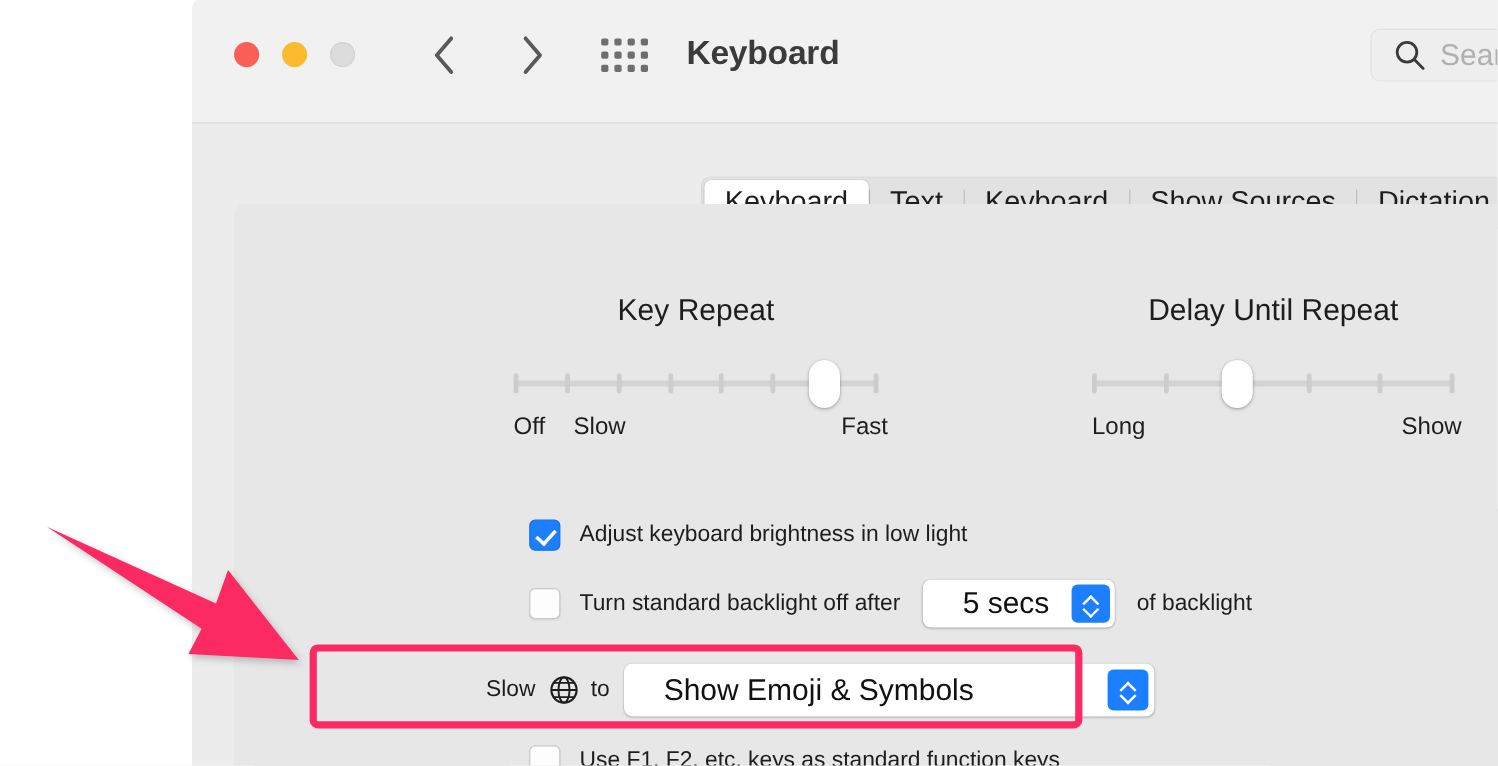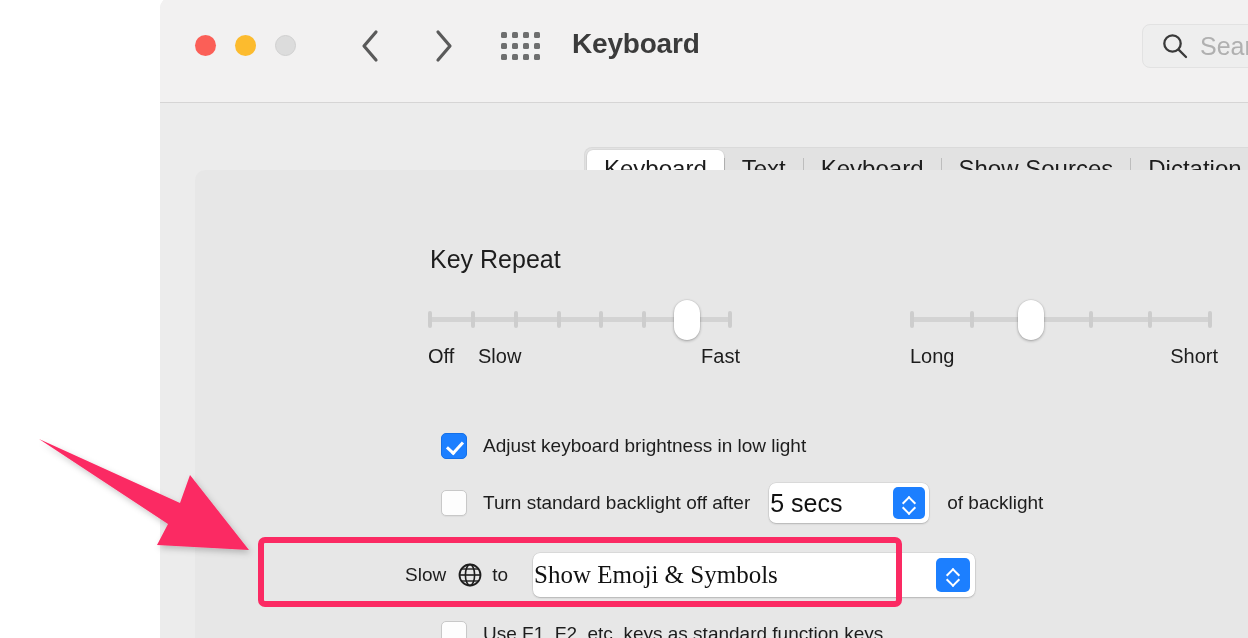--- a/index.html
+++ b/index.html
@@ -193,21 +193,21 @@
     background: #e7e7e7;
     border-radius: 10px;
   }
 
   
   .slider-group { position: absolute; }
   .slider-title {
     position: absolute;
     top: 0;
     width: 100%;
-    text-align: left;
+    text-align: center;
     font-size: 25px;
     color: #1d1d1d;
     white-space: nowrap;
   }
   .slider-track-wrap {
     position: absolute;
     top: 55px;
     left: 0;
     width: 100%;
     height: 40px;
@@ -302,21 +302,21 @@
     background: #ffffff;
     border-radius: 7px;
     height: 40px;
     box-shadow: 0 1px 2px rgba(0,0,0,0.18), 0 0 0 0.5px rgba(0,0,0,0.10);
     position: relative;
     box-sizing: border-box;
   }
   .popup .pv {
     font-size: 25px;
     color: #111111;
-    padding-left: 1px;
+    padding-left: 33px;
     padding-right: 10px;
     white-space: nowrap;
   }
   .stepper {
     position: absolute;
     right: 4px;
     top: 4px;
     width: 32px;
     height: 32px;
     background: #1c7fff;
@@ -454,33 +454,34 @@
           <div class="thumb" style="left:85.714%"></div>
         </div>
         <div class="slider-labels">
           <span style="left:-2px">Off</span>
           <span style="left:48px">Slow</span>
           <span style="right:-10px">Fast</span>
         </div>
       </div>
 
       <div class="slider-group" style="left:717px; top:75px; width:298px; height:135px;">
+        <div class="slider-title">Delay Until Repeat</div>
         <div class="slider-track-wrap">
           <div class="slider-rail"></div>
           <div class="tick" style="left:0%"></div>
           <div class="tick" style="left:20%"></div>
           <div class="tick" style="left:40%"></div>
           <div class="tick" style="left:60%"></div>
           <div class="tick" style="left:80%"></div>
           <div class="tick" style="left:100%"></div>
           <div class="thumb" style="left:40%"></div>
         </div>
         <div class="slider-labels">
           <span style="left:-2px">Long</span>
-          <span style="right:-8px">Short</span>
+          <span style="right:-8px">Show</span>
         </div>
       </div>
 
       <div class="row" style="left:246px; top:259px; height:34px;">
         <div class="cbox on"></div>
         <span class="row-label">Adjust keyboard brightness in low light</span>
       </div>
 
       <div class="row" style="left:246px; top:313px; height:40px;">
         <div class="cbox off"></div>
@@ -498,21 +499,21 @@
       <div class="row" style="left:210px; top:383px; height:44px;">
         <span class="row-label">Slow</span>
         <svg width="26" height="26" viewBox="0 0 26 26" fill="none" style="margin:0 9px 0 11px;">
           <circle cx="13" cy="13" r="10.5" stroke="#1d1d1d" stroke-width="1.8"></circle>
           <ellipse cx="13" cy="13" rx="4.6" ry="10.5" stroke="#1d1d1d" stroke-width="1.6"></ellipse>
           <path d="M2.5 13 H23.5" stroke="#1d1d1d" stroke-width="1.6"></path>
           <path d="M4.4 7 H21.6" stroke="#1d1d1d" stroke-width="1.4"></path>
           <path d="M4.4 19 H21.6" stroke="#1d1d1d" stroke-width="1.4"></path>
         </svg>
         <span class="row-label">to</span>
-        <div class="popup" style="width:442px; height:44px; margin-left:25px;font-family:Liberation Serif, serif;">
+        <div class="popup" style="width:442px; height:44px; margin-left:12px;">
           <span class="pv">Show Emoji &amp; Symbols</span>
           <span class="stepper" style="top:5px; right:5px; width:34px; height:34px;">
             <span class="chev up"></span>
             <span class="chev down"></span>
           </span>
         </div>
       </div>
 
       <div class="row" style="left:246px; top:447px; height:34px;">
         <div class="cbox off"></div>

